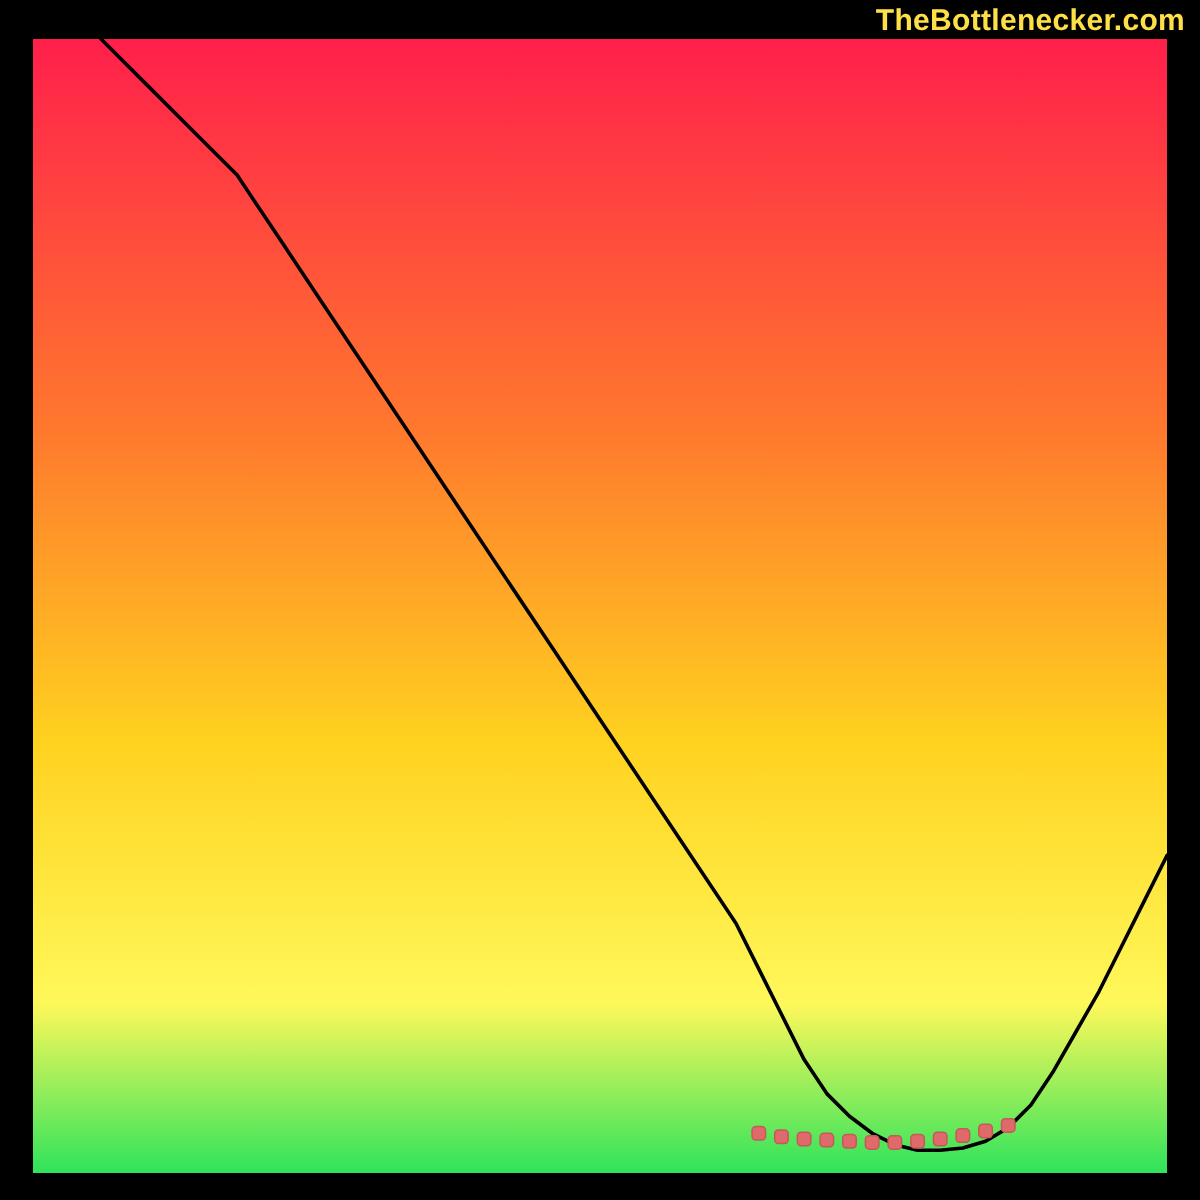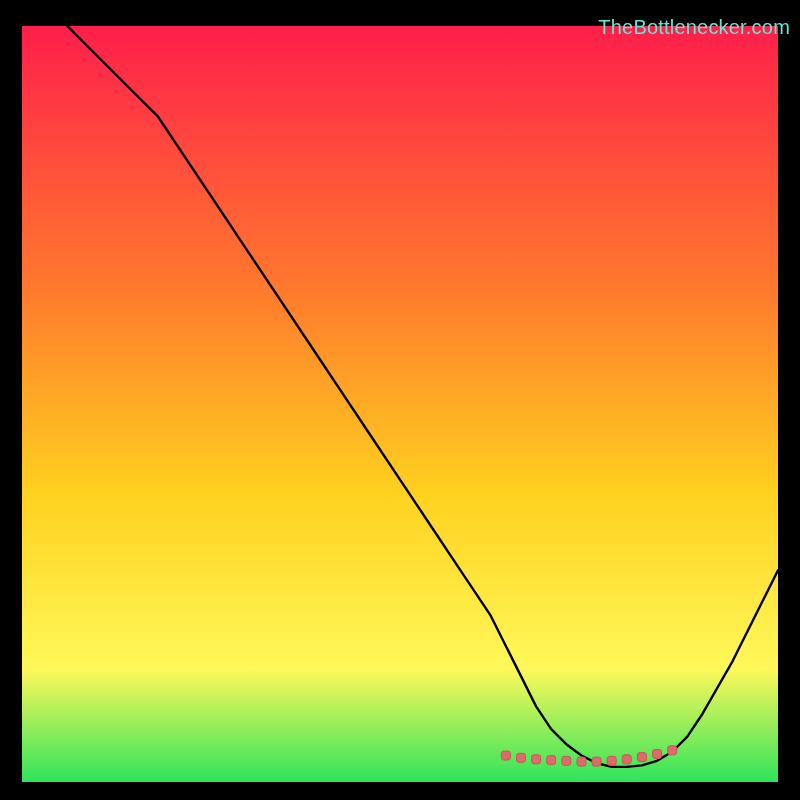--- a/index.html
+++ b/index.html
@@ -12,25 +12,25 @@
     font-family: Arial, Helvetica, sans-serif;
   }
   .frame {
     position: relative;
     width: 800px;
     height: 800px;
     background: #000;
   }
   .watermark {
     position: absolute;
-    top: 16px;
+    top: 3px;
     right: 10px;
-    color: #5eead4;
+    color: #fde047;
     font-size: 20px;
-    font-weight: 400;
+    font-weight: 700;
     letter-spacing: 0.2px;
     z-index: 10;
   }
   .plot-outer {
     position: absolute;
     left: 22px;
     top: 26px;
     width: 756px;
     height: 756px;
     background: #000;

